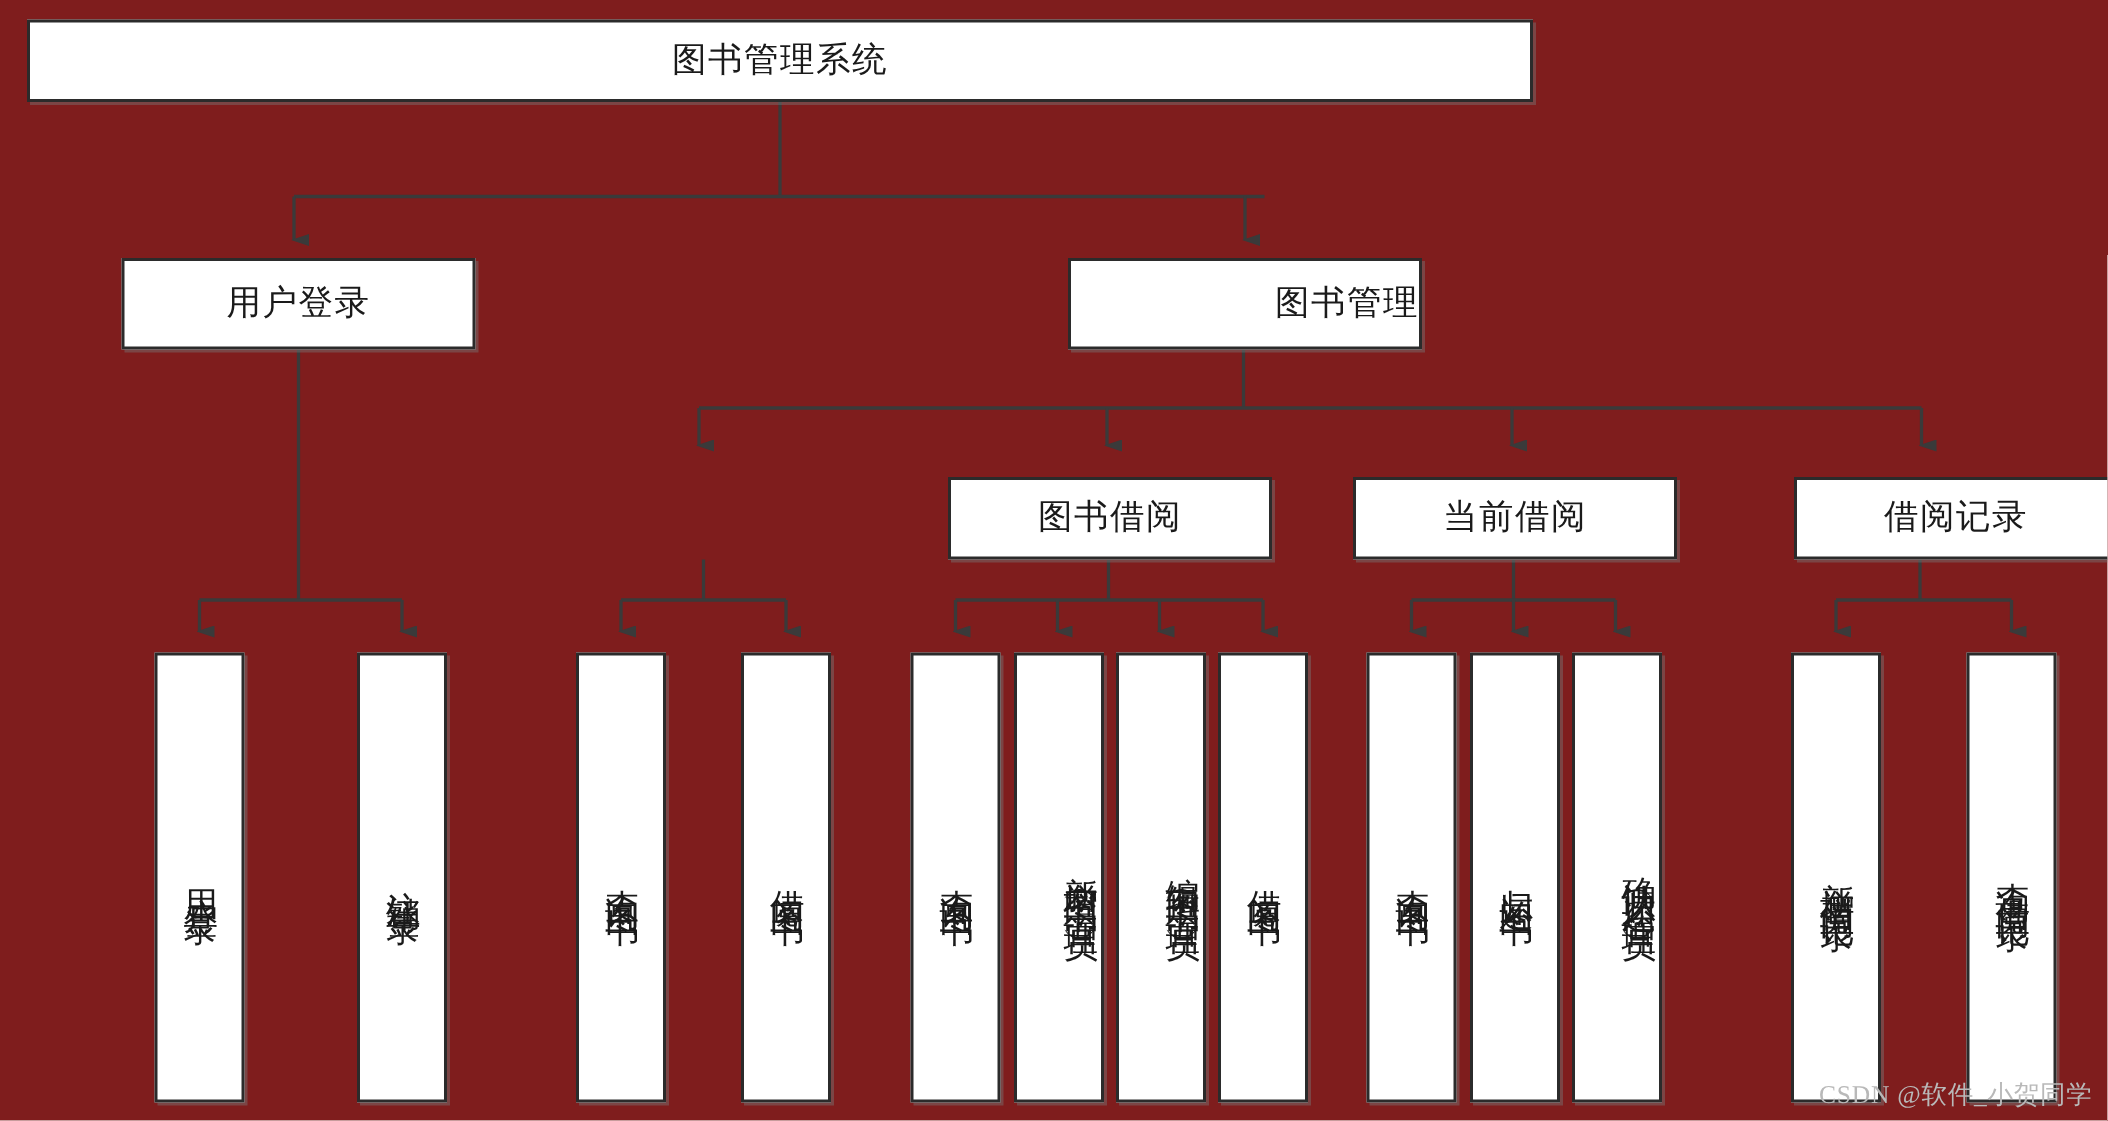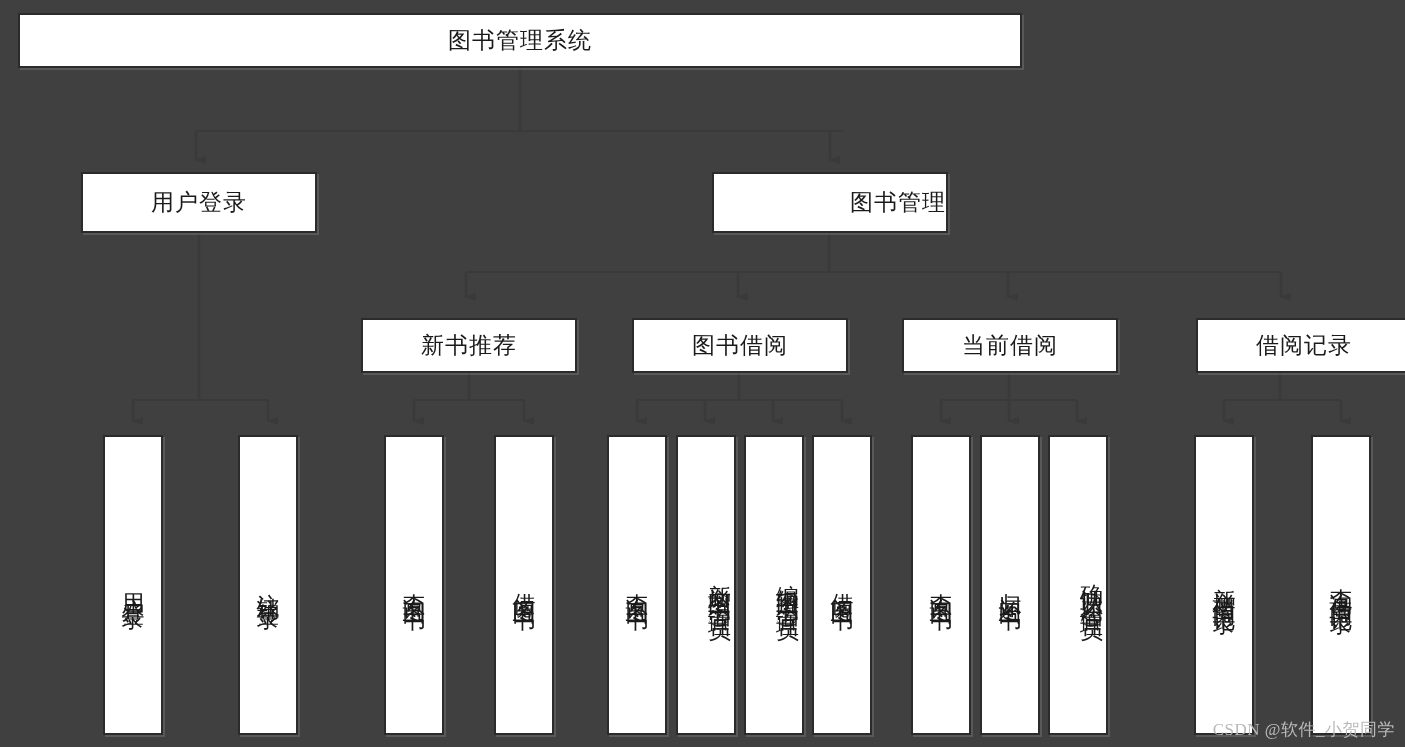--- a/index.html
+++ b/index.html
@@ -7,21 +7,21 @@
     padding: 0;
     background: #ffffff;
   }
   body {
     font-family: "DejaVu Sans", "Liberation Sans", sans-serif;
   }
   #stage {
     position: relative;
     width: 1405px;
     height: 747px;
-    background: #404040;
+    background: #7f1d1d;
     overflow: hidden;
   }
   svg#wires {
     position: absolute;
     left: 0;
     top: 0;
     width: 1405px;
     height: 747px;
     pointer-events: none;
   }
@@ -132,23 +132,20 @@
   </div>
 
   <div class="node horiz" style="left:81px; top:172px; width:236px; height:61px;">
     <span>用户登录</span>
   </div>
 
   <div class="node horiz" style="left:712px; top:172px; width:236px; height:61px;justify-content:flex-end;">
     <span>图书管理</span>
   </div>
 
-  <div class="node horiz" style="left:361px; top:318px; width:216px; height:55px;">
-    <span>新书推荐</span>
-  </div>
 
   <div class="node horiz" style="left:902px; top:318px; width:216px; height:55px;">
     <span>当前借阅</span>
   </div>
 
   <div class="node horiz" style="left:632px; top:318px; width:216px; height:55px;">
     <span>图书借阅</span>
   </div>
 
   <div class="node horiz" style="left:1172px; top:318px; width:216px; height:55px;margin-left:24px;">

